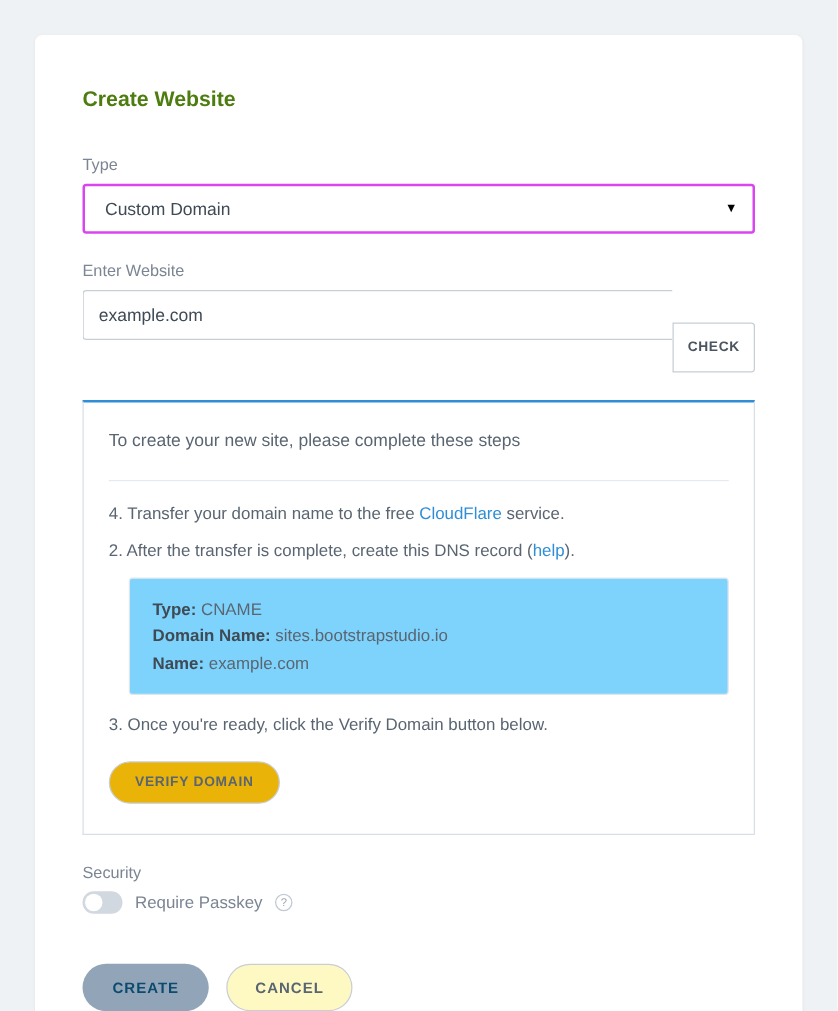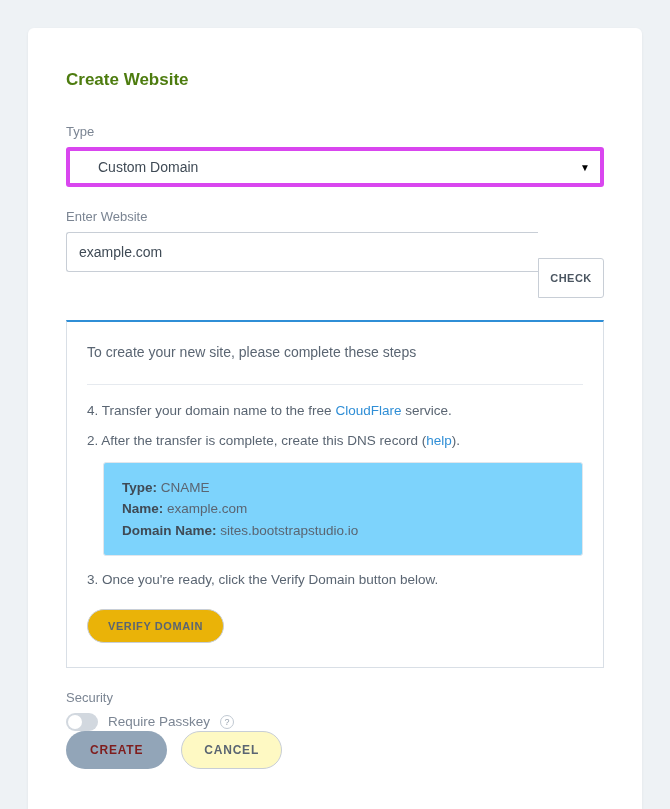--- a/index.html
+++ b/index.html
@@ -31,23 +31,23 @@
     margin-bottom: 8px;
     display: block;
   }
   .select-wrap {
     position: relative;
     margin-bottom: 22px;
   }
   select.select {
     width: 100%;
     height: 40px;
-    border: 4px solid #d946ef;
+    border: 2px solid #d946ef;
     border-radius: 3px;
-    padding: 0 28px;
+    padding: 0 16px;
     font-size: 14px;
     color: #3f4a55;
     background: #fff;
     appearance: none;
   }
   .select-caret {
     position: absolute;
     right: 14px;
     top: 50%;
     transform: translateY(-50%);
@@ -127,20 +127,21 @@
     font-size: 11px;
     font-weight: 700;
     letter-spacing: 0.6px;
     color: #5a6572;
     cursor: pointer;
   }
   .security-row {
     display: flex;
     align-items: center;
     gap: 10px;
+    margin-bottom: 40px;
   }
   .toggle {
     width: 32px;
     height: 18px;
     background: #d2d8df;
     border-radius: 10px;
     position: relative;
     cursor: pointer;
   }
   .toggle-knob {
@@ -169,21 +170,21 @@
     cursor: pointer;
   }
   .actions {
     display: flex;
     gap: 14px;
   }
   .btn-primary {
     background: #92a5b8;
     border: none;
     border-radius: 20px;
-    color: #7f1d1d;
+    color: #0c4a6e;
     font-size: 12px;
     font-weight: 700;
     letter-spacing: 0.8px;
     padding: 11px 24px;
     cursor: pointer;
   }
   .btn-secondary {
     background: #fef9c3;
     border: 1px solid #c8ced6;
     border-radius: 20px;
@@ -222,22 +223,22 @@
     <div class="step-line">
       <span>4. Transfer your domain name to the free </span><a href="#">CloudFlare</a><span> service.</span>
     </div>
 
     <div class="step-line">
       <span>2. After the transfer is complete, create this DNS record (</span><a href="#">help</a><span>).</span>
     </div>
 
     <div class="dns-box">
       <div><b>Type:</b><span> CNAME</span></div>
+      <div><b>Domain Name:</b><span> sites.bootstrapstudio.io</span></div>
       <div><b>Name:</b><span> example.com</span></div>
-      <div><b>Domain Name:</b><span> sites.bootstrapstudio.io</span></div>
     </div>
 
     <div class="step-line">3. Once you're ready, click the Verify Domain button below.</div>
 
     <button class="verify-btn">VERIFY DOMAIN</button>
   </div>
 
   <label class="field-label">Security</label>
   <div class="security-row">
     <div class="toggle">

